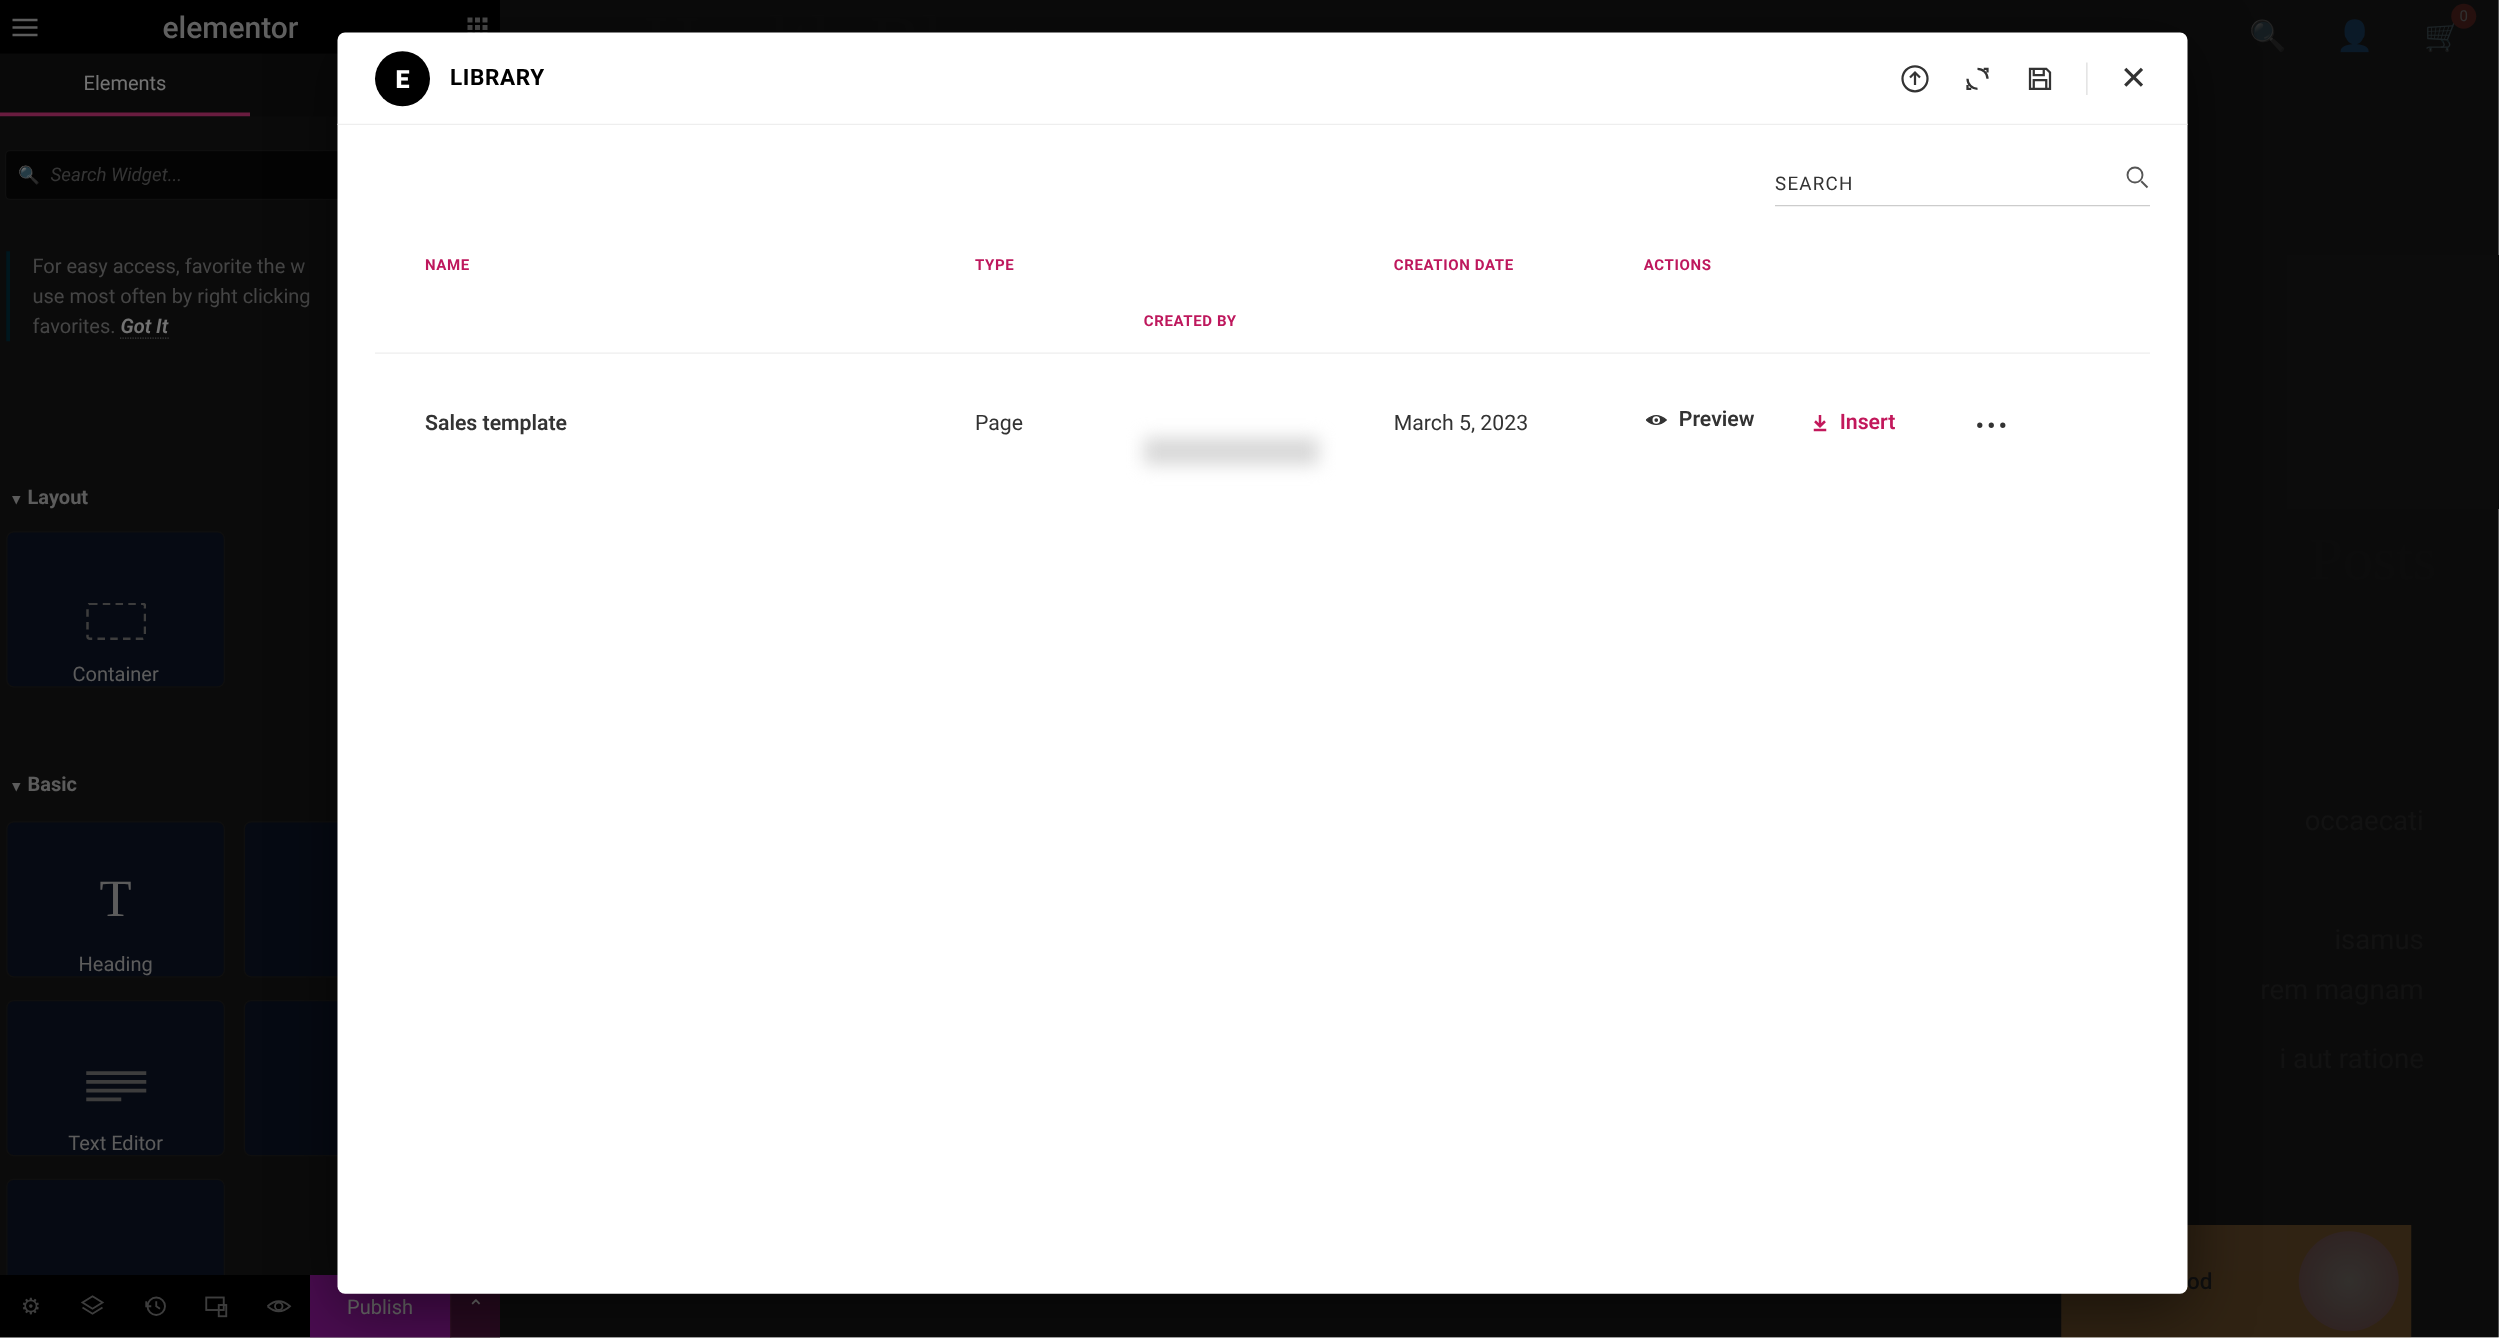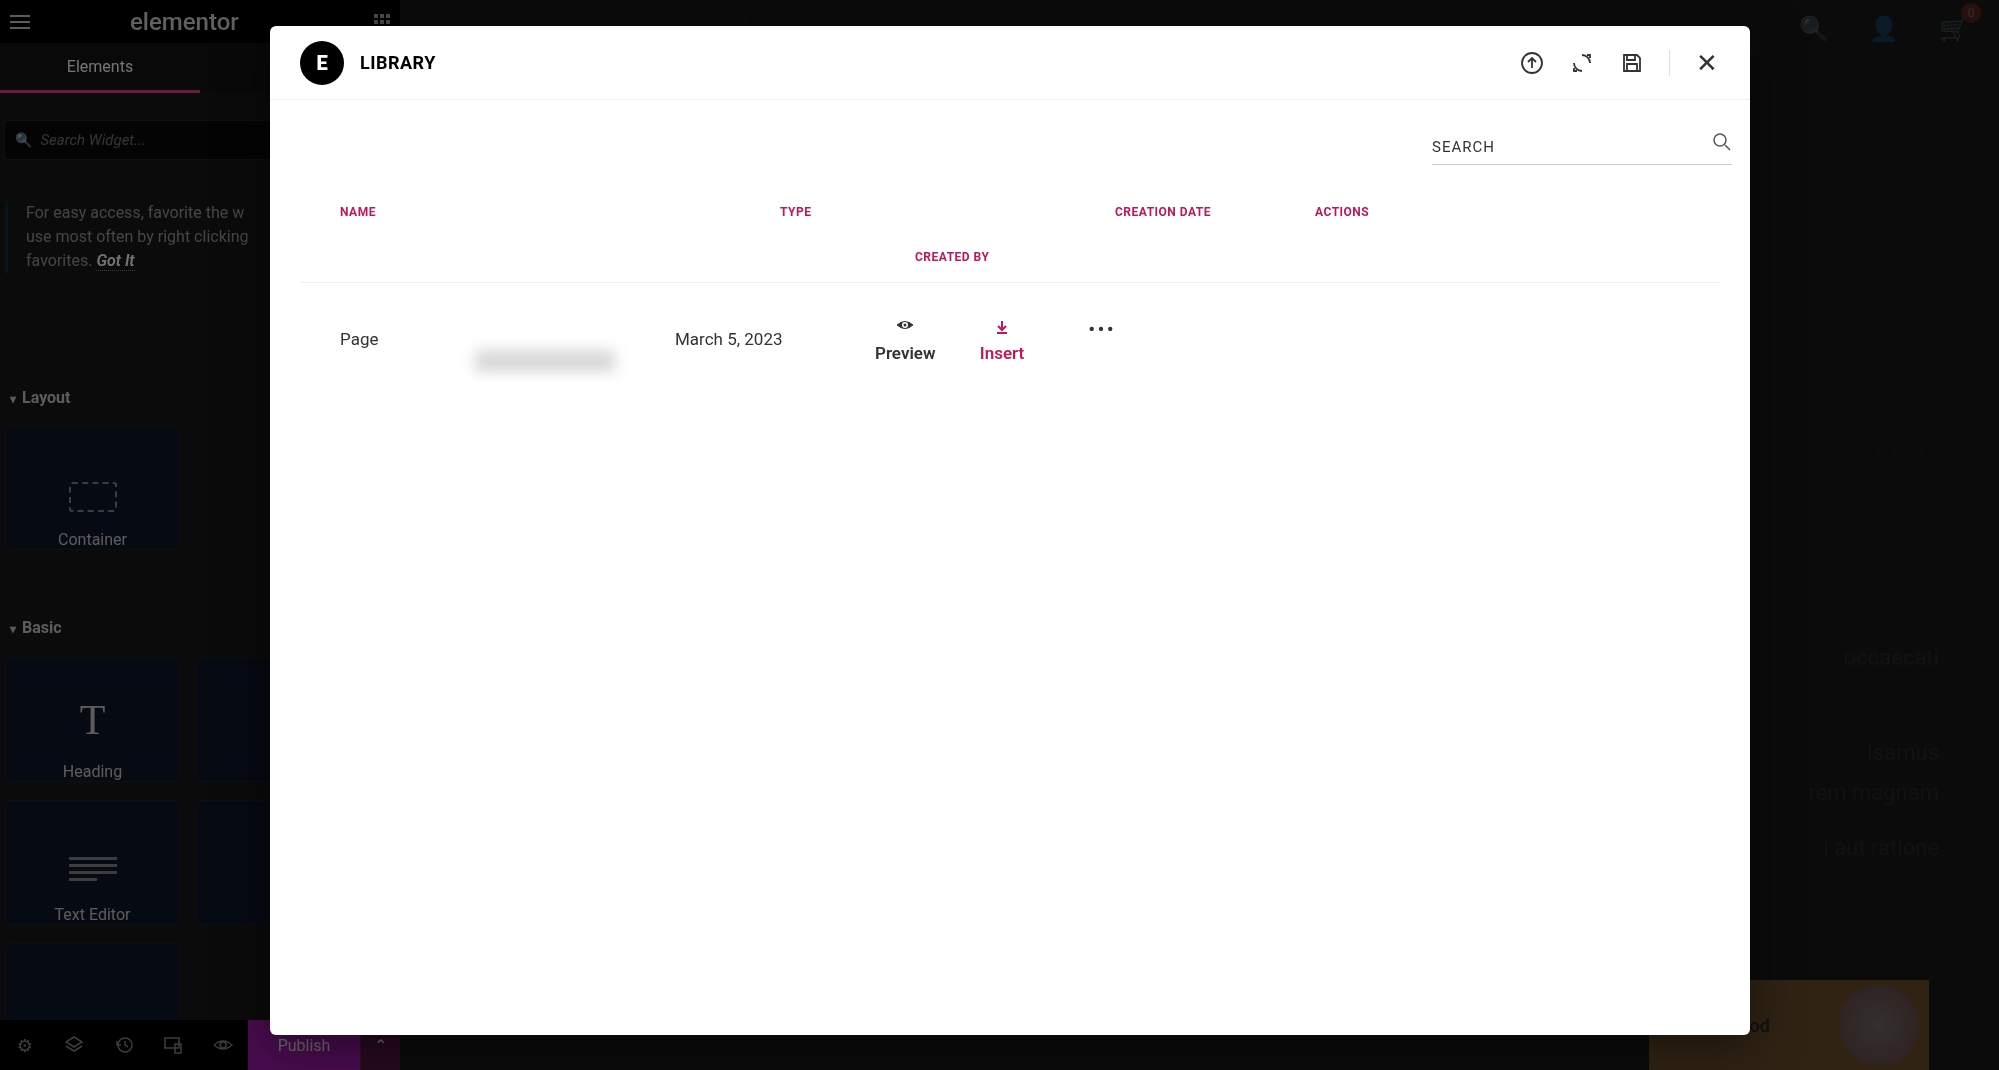--- a/index.html
+++ b/index.html
@@ -79,39 +79,39 @@
     
     .modal-tabs { position: absolute; left: 50%; transform: translateX(-50%); display: flex; gap: 60px; height: 74px; align-items: center; }
     .modal-tab { font-size: 18px; color: #333; height: 74px; display: flex; align-items: center; border-bottom: 3px solid transparent; padding: 0 10px; cursor: pointer; }
     .modal-tab.active { border-bottom-color: #000; font-weight: 500; }
     
     .header-icons { margin-left: auto; display: flex; align-items: center; gap: 24px; }
     .hi { width: 26px; height: 26px; display: flex; align-items: center; justify-content: center; cursor: pointer; color: #333; }
     .hi-divider { width: 1px; height: 26px; background: #ddd; }
     .close-x { font-size: 26px; font-weight: 300; }
     
-    .modal-toolbar { padding: 30px 18px 10px; display: flex; justify-content: flex-end; }
+    .modal-toolbar { padding: 30px 30px 10px; display: flex; justify-content: flex-end; }
     .search-wrap { position: relative; width: 300px; }
     .search-input { width: 100%; border: 0; border-bottom: 1px solid #ccc; padding: 8px 30px 8px 0; font-size: 15px; letter-spacing: 1px; color: #333; outline: none; }
     .search-input::placeholder { color: #333; letter-spacing: 1px; }
     .search-wrap .mag { position: absolute; right: 0; top: 2px; color: #555; }
     
     .table-header { display: flex; padding: 30px 40px 18px; font-size: 12px; color: #be185d; font-weight: 700; letter-spacing: 0.5px; border-bottom: 1px solid #eee; margin: 0 30px; }
     .col-name { width: 440px; }
     .col-type { width: 135px; }
     .col-created { width: 200px; margin-top: 45px; }
     .col-date { width: 200px; }
     .col-actions { width: 320px; }
     
     .table-row { display: flex; padding: 22px 40px; margin: 0 30px; align-items: center; }
     .cell { font-size: 17px; color: #333; }
     .cell.col-name { font-weight: 600; }
     .blurred { filter: blur(7px); background: #d8d8d8; width: 140px; height: 22px; }
     
-    .action-btn { display: inline-flex; align-items: center; gap: 8px; font-size: 17px; font-weight: 600; cursor: pointer; flex-direction: column; }
+    .action-btn { display: inline-flex; align-items: center; gap: 8px; font-size: 17px; font-weight: 600; cursor: pointer; }
     .preview-btn { color: #333; margin-right: 40px; }
     .insert-btn { color: #c2185b; }
     .more-dots { margin-left: 60px; letter-spacing: 3px; color: #333; font-weight: 900; cursor: pointer; }
     
     
     .food-card { position: absolute; bottom: 0; right: 70px; width: 280px; height: 90px; background: #e8a04a; z-index: 0; opacity: 0.4; display: flex; align-items: center; padding: 10px; }
     .food-img { width: 80px; height: 80px; background: radial-gradient(circle, #f4e4d4, #d88); border-radius: 50%; margin-left: auto; }
     .food-card span { color: #333; font-size: 18px; font-weight: 500; }
     
     svg { display: block; }
@@ -278,20 +278,21 @@
 
   <div class="table-header">
     <div class="col-name">NAME</div>
     <div class="col-type">TYPE</div>
     <div class="col-created">CREATED BY</div>
     <div class="col-date">CREATION DATE</div>
     <div class="col-actions">ACTIONS</div>
   </div>
 
   <div class="table-row">
+    <div class="cell col-name">Sales template</div>
     <div class="cell col-type">Page</div>
     <div class="cell col-created">
         <div class="blurred"></div>
       </div>
     <div class="cell col-date">March 5, 2023</div>
     <div class="cell col-actions">
       <span class="action-btn preview-btn">
         <svg width="20" height="20">
             <path d="M2 10 Q10 3 18 10 Q10 17 2 10" stroke="#333" fill="#333" stroke-width="1"></path>
             <circle cx="10" cy="10" r="3" fill="#fff"></circle>

